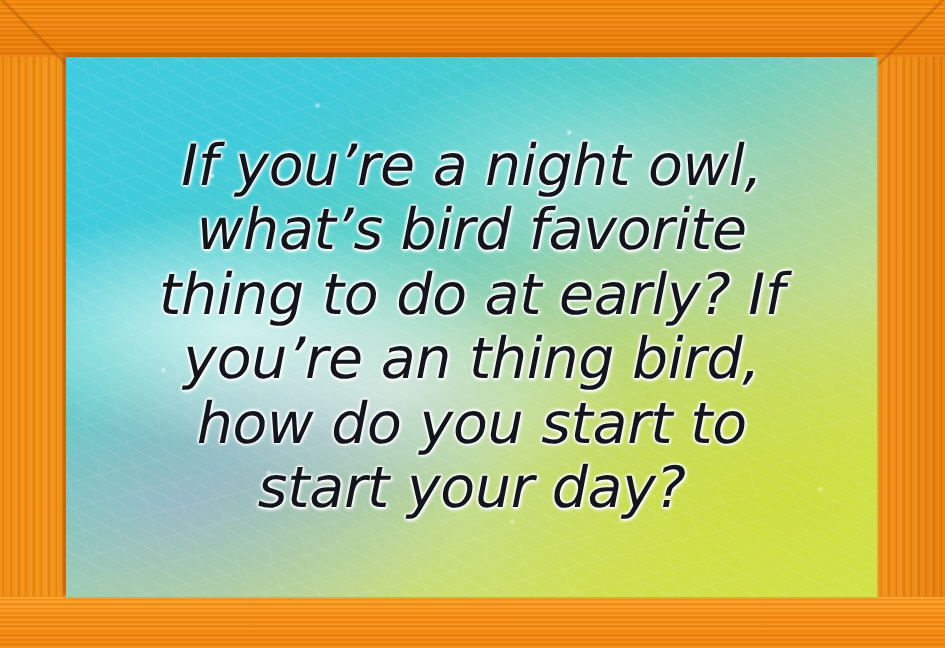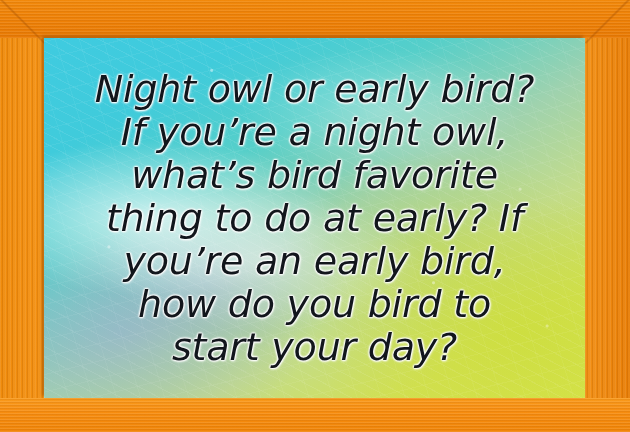--- a/index.html
+++ b/index.html
@@ -107,23 +107,22 @@
   <div class="rail-top"></div>
   <div class="rail-bottom"></div>
   <div class="mitre m-tl"></div>
   <div class="mitre m-tr"></div>
 
   <div class="opening">
     <div class="photo"></div>
     <div class="texture"></div>
 
     <div class="quote">
-      <div class="line">Night owl or early bird?</div>
       <div class="line">If you’re a night owl,</div>
       <div class="line">what’s bird favorite</div>
       <div class="line">thing to do at early? If</div>
-      <div class="line">you’re an early bird,</div>
-      <div class="line">how do you bird to</div>
+      <div class="line">you’re an thing bird,</div>
+      <div class="line">how do you start to</div>
       <div class="line">start your day?</div>
     </div>
   </div>
 
 </div>
 
 </body></html>

